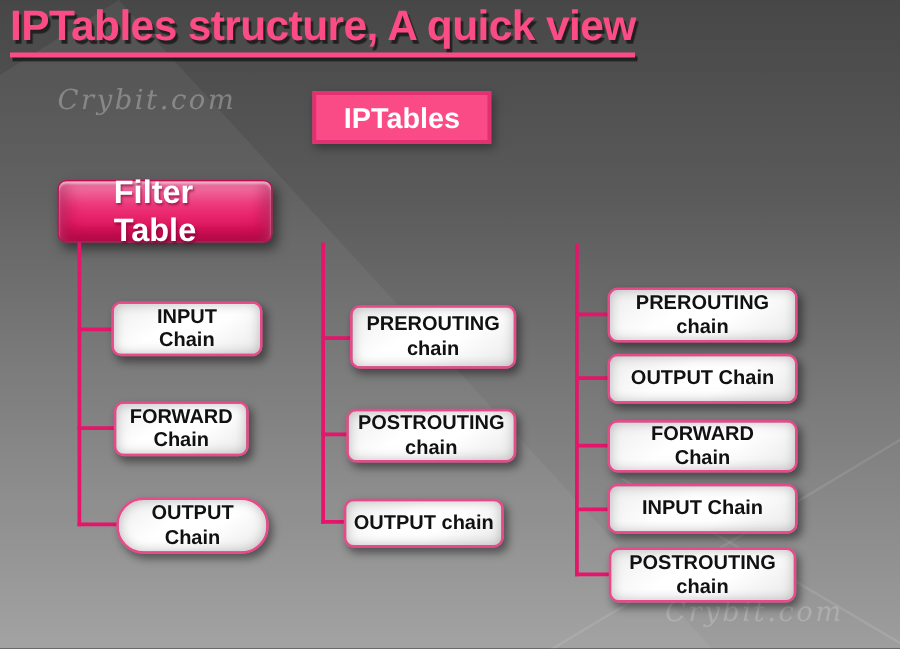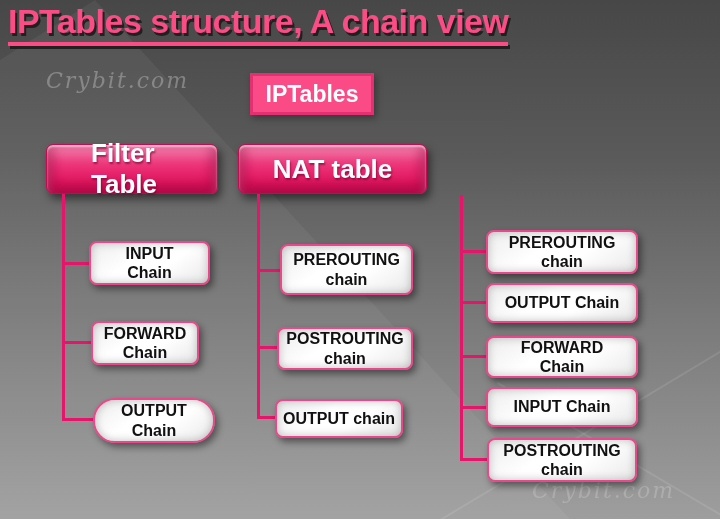--- a/index.html
+++ b/index.html
@@ -28,21 +28,21 @@
   }
   .watermark{
     position:absolute;font-family:"DejaVu Serif",serif;font-style:italic;
     font-size:22px;letter-spacing:2px;color:rgba(200,200,200,0.42);
     white-space:nowrap;
   }
   .watermark-top{left:46px;top:68px;}
   .watermark-bottom{left:532px;top:478px;}
 
   .root-node{
-    position:absolute;left:250px;top:73px;width:124px;height:42px;
+    position:absolute;left:250px;top:73px;width:143px;height:42px;
     background:#fb4b86;border:3px solid #e23070;box-sizing:border-box;
     display:flex;align-items:center;justify-content:center;
     color:#fff;font-size:23px;font-weight:bold;
     box-shadow:2px 3px 7px rgba(0,0,0,0.35);
   }
 
   .hdr{
     position:absolute;top:144px;height:50px;border-radius:7px;
     background:linear-gradient(180deg,#f7679f 0%,#f04e8c 18%,#ea2a71 52%,#e3175f 78%,#dd1458 100%);
     border:1px solid #bf0d52;box-sizing:border-box;
@@ -88,29 +88,28 @@
 </style>
 </head>
 <body>
 
 <div class="stage">
 
   <div class="diag-tri"></div>
   <div class="diag-line diag-line-a"></div>
   <div class="diag-line diag-line-b"></div>
 
-  <div class="page-title">IPTables structure, A chain view</div>
+  <div class="page-title">IPTables structure, A quick view</div>
 
   <div class="watermark watermark-top">Crybit.com</div>
   <div class="watermark watermark-bottom">Crybit.com</div>
 
   <div class="root-node">IPTables</div>
 
   <div class="hdr hdr-filter">Filter Table</div>
-  <div class="hdr hdr-nat">NAT table</div>
 
   <div class="line" style="left:62px;top:194px;width:3px;height:227px;"></div>
   <div class="line" style="left:62px;top:262px;width:28px;height:3px;"></div>
   <div class="line" style="left:62px;top:341px;width:30px;height:3px;"></div>
   <div class="line" style="left:62px;top:418px;width:32px;height:3px;"></div>
 
   <div class="line" style="left:257px;top:194px;width:3px;height:225px;"></div>
   <div class="line" style="left:257px;top:269px;width:24px;height:3px;"></div>
   <div class="line" style="left:257px;top:346px;width:21px;height:3px;"></div>
   <div class="line" style="left:257px;top:416px;width:19px;height:3px;"></div>

